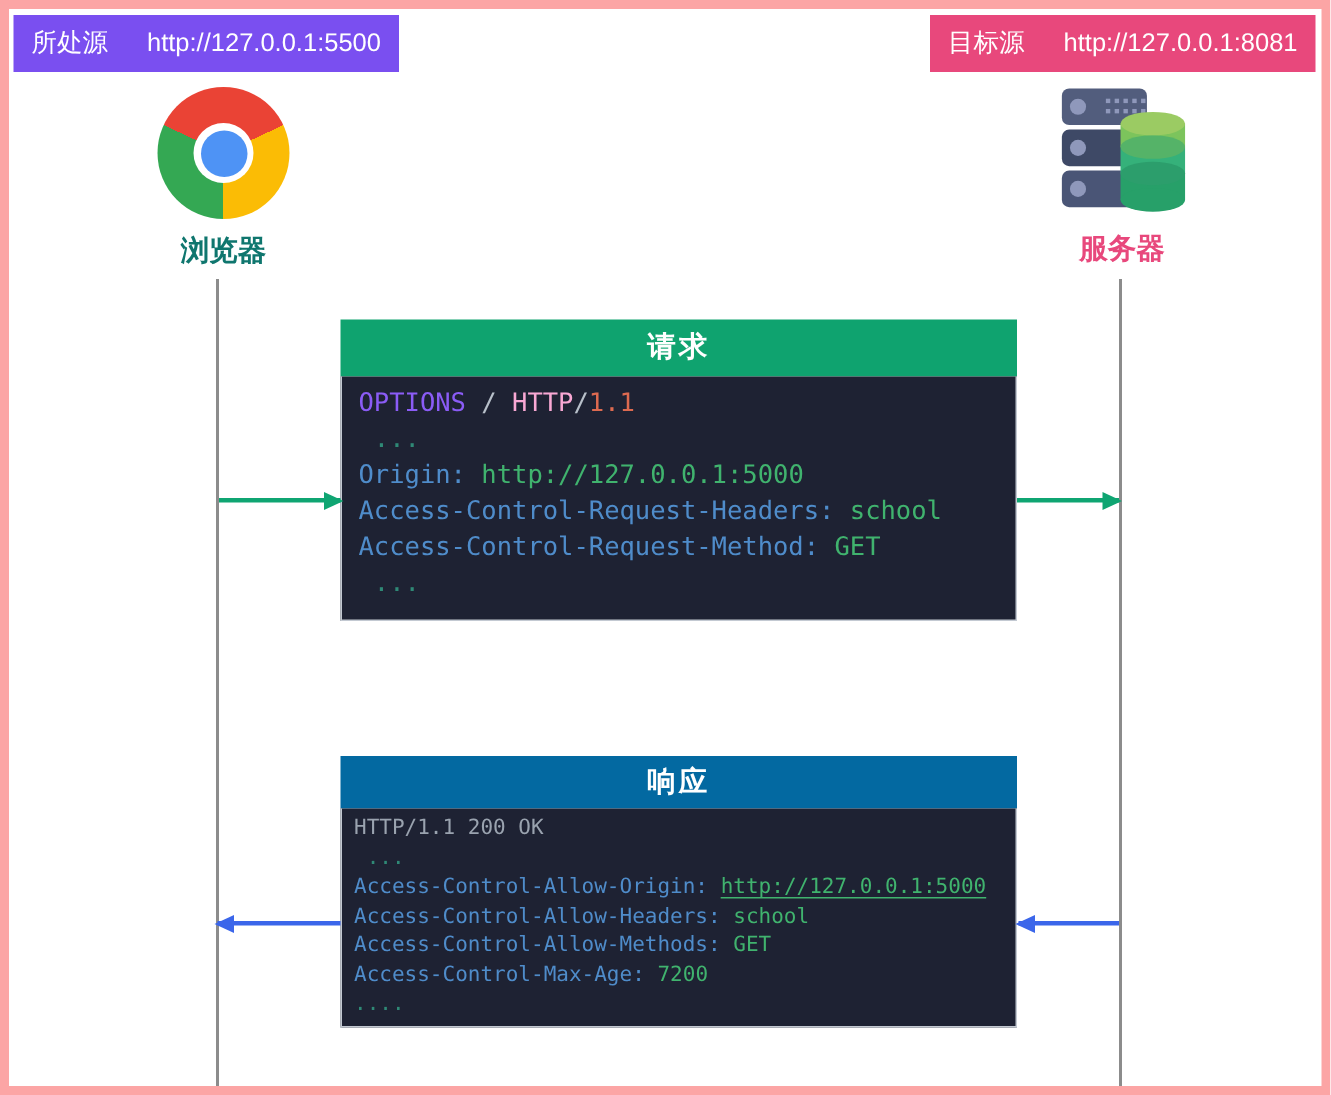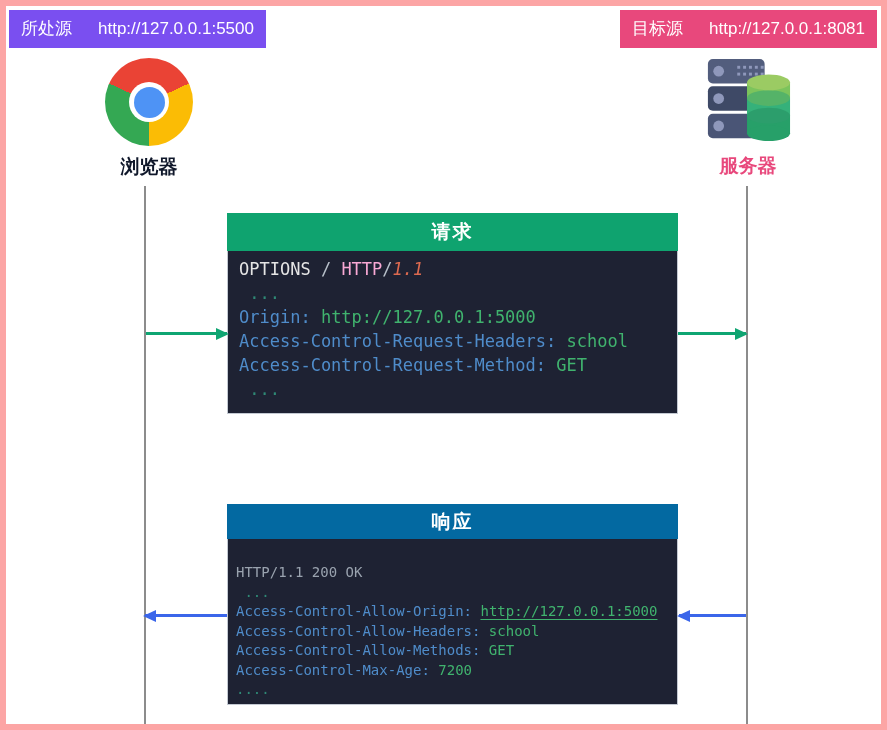--- a/index.html
+++ b/index.html
@@ -12,21 +12,21 @@
          font-size:17px;padding:0 12px;white-space:nowrap;}
   .badge-origin{left:3px;background:#7a4ff0;}
   .badge-target{right:4px;background:#e8487c;}
   .badge .url{margin-left:26px;}
 
   
   .actor{position:absolute;display:flex;flex-direction:column;align-items:center;}
   .actor-browser{left:88px;top:52px;width:110px;}
   .actor-server{left:687px;top:51px;width:110px;justify-content:center;}
   .actor-label{font-size:19px;font-weight:bold;margin-top:8px;}
-  .browser-label{color:#0f172a;}
+  .browser-label{color:#0f766e;}
   .server-label{color:#e8487c;}
 
   
   .chrome-icon{width:88px;height:88px;border-radius:50%;position:relative;
     background:conic-gradient(#ea4335 0 65deg,#fbbc05 65deg 180deg,#34a853 180deg 295deg,#ea4335 295deg 360deg);}
   .chrome-icon .ring{position:absolute;left:50%;top:50%;width:40px;height:40px;
     margin:-20px 0 0 -20px;background:#fff;border-radius:50%;}
   .chrome-icon .hub{position:absolute;left:50%;top:50%;width:31px;height:31px;
     margin:-15.5px 0 0 -15.5px;background:#4e93f5;border-radius:50%;}
 
@@ -39,28 +39,28 @@
 
   
   .msg-box{position:absolute;left:221px;width:451px;}
   .request-box{top:207px;}
   .response-box{top:498px;}
   .msg-header{text-align:center;color:#fff;font-size:19px;font-weight:bold;letter-spacing:2px;}
   .request-header{background:#0fa36f;height:38px;line-height:38px;text-align:center;}
   .response-header{background:#0369a1;height:35px;line-height:35px;}
   .msg-body{background:#1e2233;border:1px solid #c3c9d2;border-top:none;box-sizing:border-box;}
   .request-body{padding:6px 13px 12px 11px;font-size:17px;line-height:24px;}
-  .response-body{padding:24px 2px 4px 8px;font-size:14px;line-height:19.5px;}
+  .response-body{padding:4px 2px 4px 8px;font-size:14px;line-height:19.5px;}
   .code-line{font-family:"DejaVu Sans Mono",monospace;white-space:pre;}
 
   
-  .seg-method{color:#e5e5e5;}
+  .seg-method{color:#8b5cf6;}
   .seg-sep{color:#b8c0ca;}
   .seg-proto{color:#f9a8d4;}
-  .seg-ver{color:#dd6a50;font-style:italic;}
+  .seg-ver{color:#dd6a50;}
   .seg-dim{color:#2f8976;}
   .seg-key{color:#4f8cca;}
   .seg-val{color:#40b36e;}
   .seg-link{color:#40b36e;text-decoration:underline;text-underline-offset:3px;}
   .seg-plain{color:#9aa3af;}
 
   
   .arrow{position:absolute;height:3px;}
   .arrow-green{background:#0fa572;}
   .arrow-blue{background:#3b66ea;}

